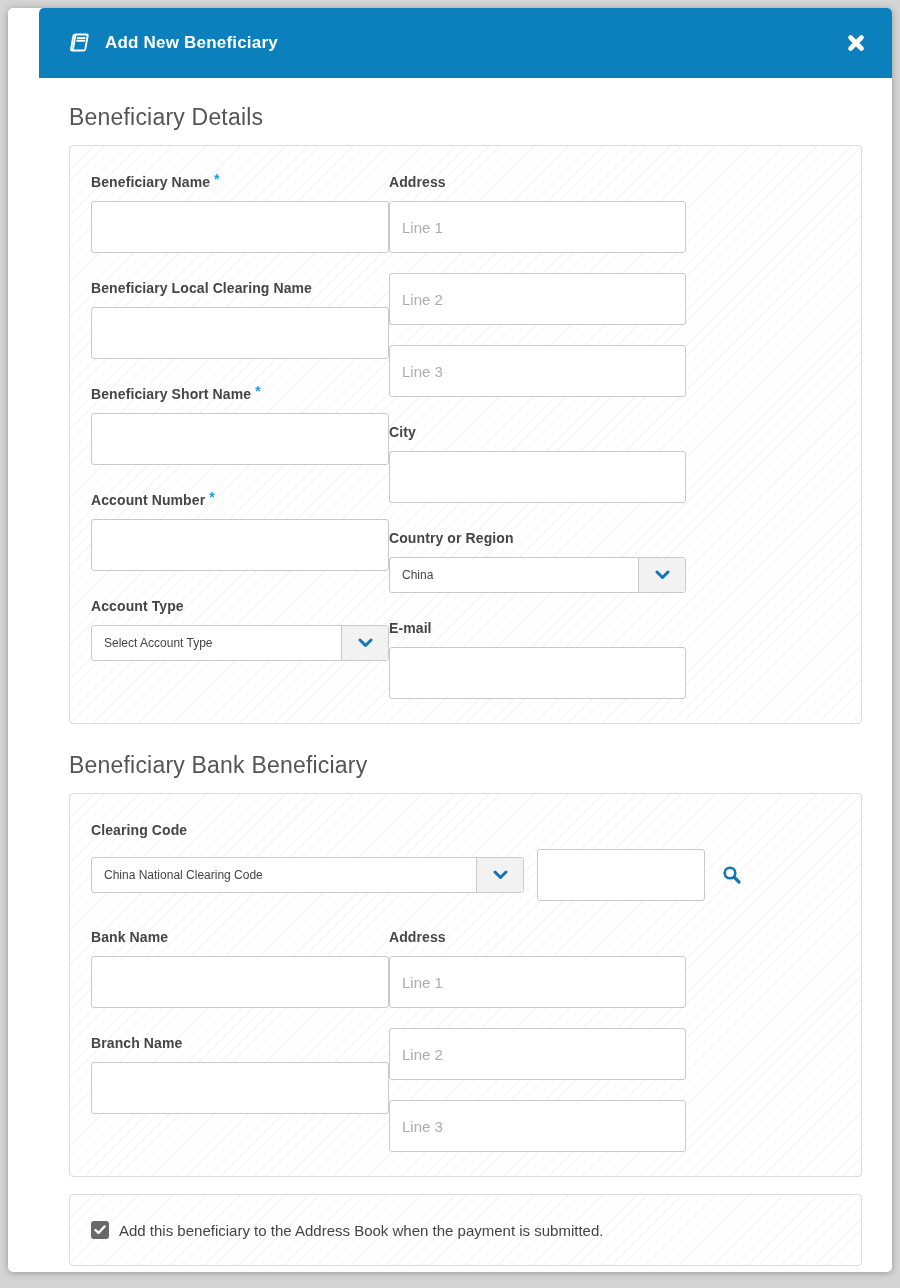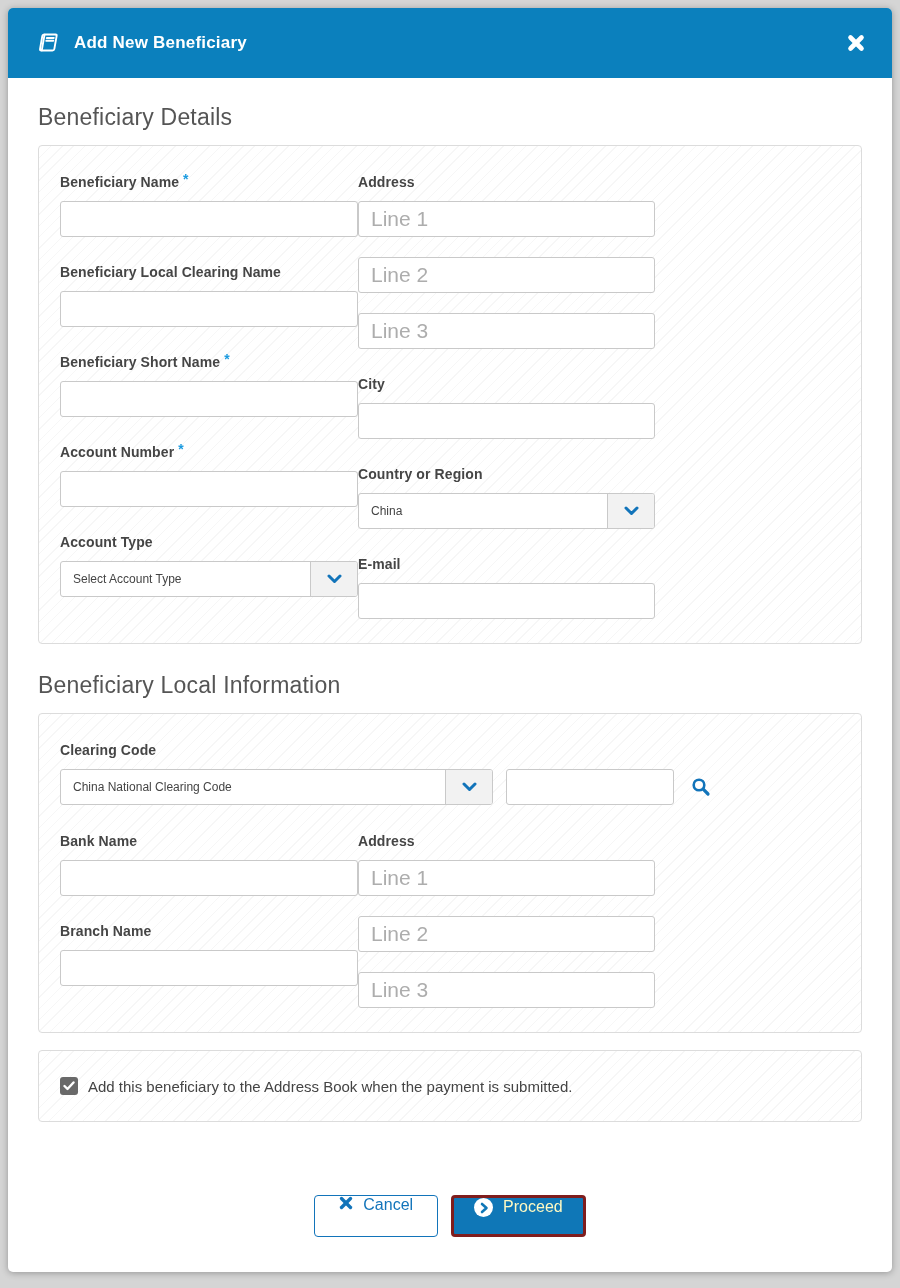--- a/index.html
+++ b/index.html
@@ -7,20 +7,21 @@
   body {
     background:#d5d5d5;
     font-family:"Liberation Sans", sans-serif;
     position:relative;
     overflow:hidden;
   }
   .modal {
     position:absolute; left:8px; top:8px; width:884px; height:1264px;
     background:#ffffff; border-radius:5px;
     box-shadow:0 1px 7px rgba(0,0,0,0.3);
+    padding-left:31px;
   }
   .modal-header {
     height:70px; background:#0b80bd; border-radius:5px 5px 0 0;
     display:flex; align-items:center; padding:0 26px;
   }
   .modal-title { color:#ffffff; font-size:17px; font-weight:bold; margin-left:14px; letter-spacing:0.2px; }
   .header-icon { display:flex; align-items:center; }
   .close-btn { margin-left:auto; cursor:pointer; display:flex; align-items:center; }
   .modal-body { padding:0 30px; }
   .section-heading {
@@ -41,22 +42,22 @@
     justify-content:start; align-items:start;
   }
   .field-group { margin-bottom:27px; }
   .field-group:last-child { margin-bottom:0; }
   .field-label {
     display:block; font-size:14px; font-weight:bold; color:#454545;
     margin-bottom:11px; letter-spacing:0.1px;
   }
   .req { color:#1b9be0; font-weight:bold; font-size:14px; margin-left:4px; position:relative; top:-3px; }
   .text-input {
-    width:100%; height:36px; border:1px solid #c9c9c9; border-radius:3px;
-    background:#ffffff; padding:0 12px; font-size:21px; color:#7f1d1d;
+    width:100%; height:52px; border:1px solid #c9c9c9; border-radius:3px;
+    background:#ffffff; padding:0 12px; font-size:15px; color:#7f1d1d;
     font-family:"Liberation Sans", sans-serif; outline:none;
   }
   .text-input::placeholder { color:#adadad; opacity:1; }
   .addr-line { margin-bottom:20px; }
   .addr-line:last-child { margin-bottom:0; }
   .select {
     width:100%; height:36px; border:1px solid #c9c9c9; border-radius:3px;
     background:#ffffff; display:flex; align-items:stretch; cursor:pointer; overflow:hidden;
   }
   .select-value {
@@ -190,21 +191,21 @@
             </span>
           </div>
         </div>
         <div class="field-group">
           <span class="field-label">E-mail</span>
           <input class="text-input" type="text" value="" style="">
         </div>
       </div>
     </div>
 
-    <div class="section-heading second">Beneficiary Local Information</div>
+    <div class="section-heading second">Beneficiary Bank Beneficiary</div>
 
     <div class="panel">
       <div>
         <span class="field-label">Clearing Code</span>
         <div class="clearing-row">
           <div class="select clearing-select">
             <span class="select-value">China National Clearing Code</span>
             <span class="select-btn">
               <svg width="15" height="10" viewBox="0 0 15 10">
                   <polyline points="2,2 7.5,7.5 13,2" fill="none" stroke="#1274ba" stroke-width="3" stroke-linecap="round" stroke-linejoin="round"></polyline>

